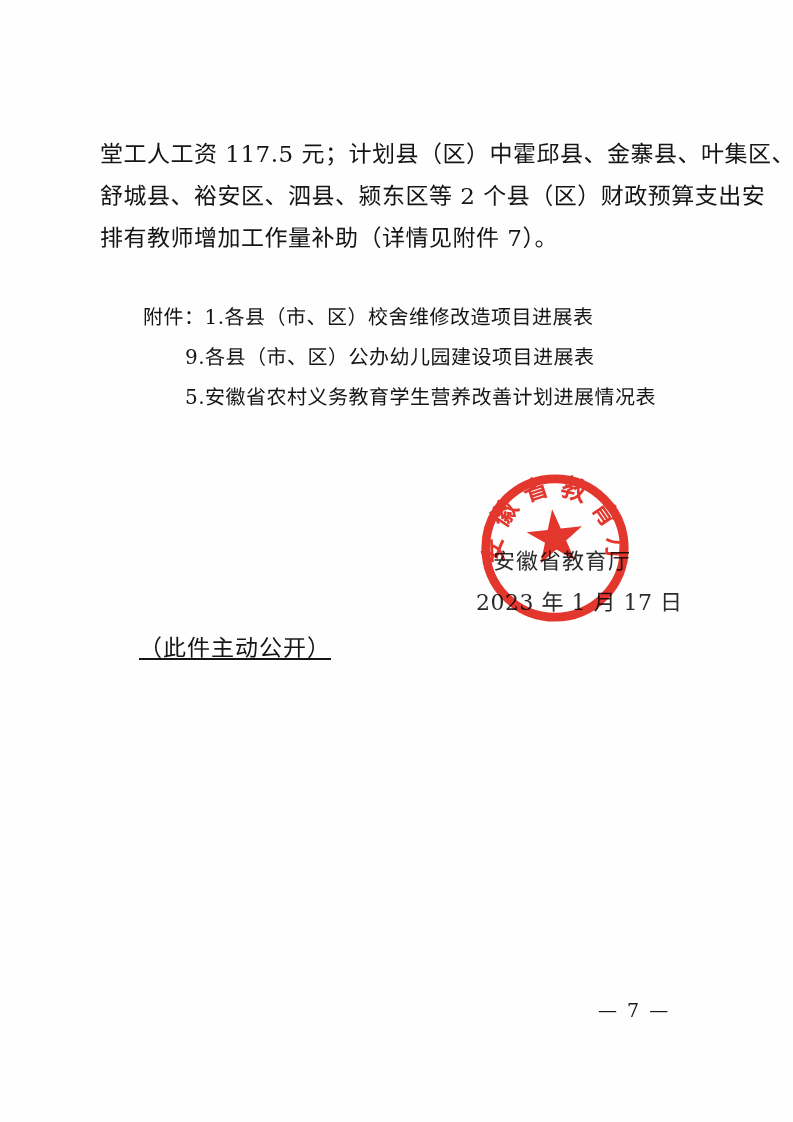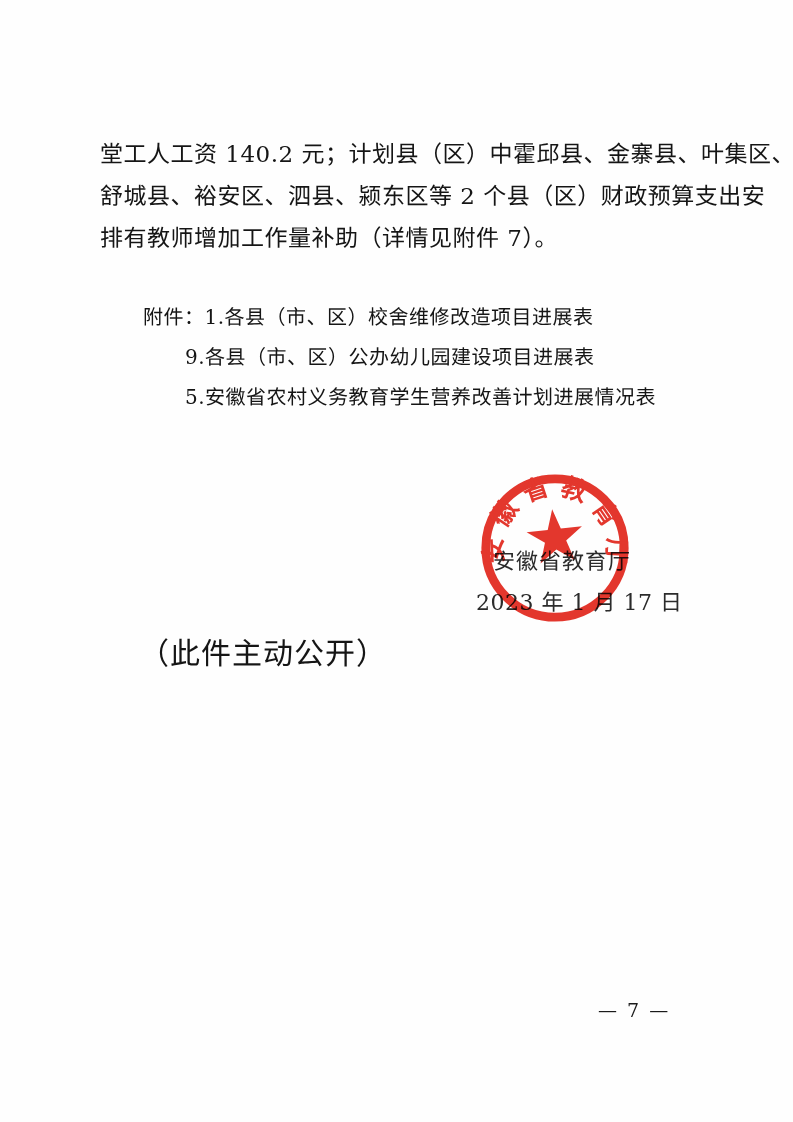--- a/index.html
+++ b/index.html
@@ -81,42 +81,43 @@
   }
   .seal text {
     font-family: "DejaVu Serif", "Liberation Serif", serif;
     font-weight: bold;
   }
   
   .disclosure {
     position: absolute;
     left: 139px;
     top: 629px;
-    font-size: 30px;
+    font-size: 23px;
     letter-spacing: 1px;
     white-space: nowrap;
+    text-decoration: underline;
   }
   
   .pagenum {
     position: absolute;
     left: 598px;
     top: 999px;
     font-size: 19px;
     letter-spacing: 2px;
     color: #1a1a1a;
     white-space: nowrap;
   }
 </style>
 </head>
 <body>
 
 <div class="page">
 
   <div class="para">
-    <div class="line">堂工人工资 140.2 元；计划县（区）中霍邱县、金寨县、叶集区、</div>
+    <div class="line">堂工人工资 117.5 元；计划县（区）中霍邱县、金寨县、叶集区、</div>
     <div class="line">舒城县、裕安区、泗县、颍东区等 2 个县（区）财政预算支出安</div>
     <div class="line">排有教师增加工作量补助（详情见附件 7）。</div>
   </div>
 
   <div class="attachments">
     <div class="att-line">
       <span>附件：</span><span>1.各县（市、区）校舍维修改造项目进展表</span>
     </div>
     <div class="att-line indent">9.各县（市、区）公办幼儿园建设项目进展表</div>
     <div class="att-line indent">5.安徽省农村义务教育学生营养改善计划进展情况表</div>

